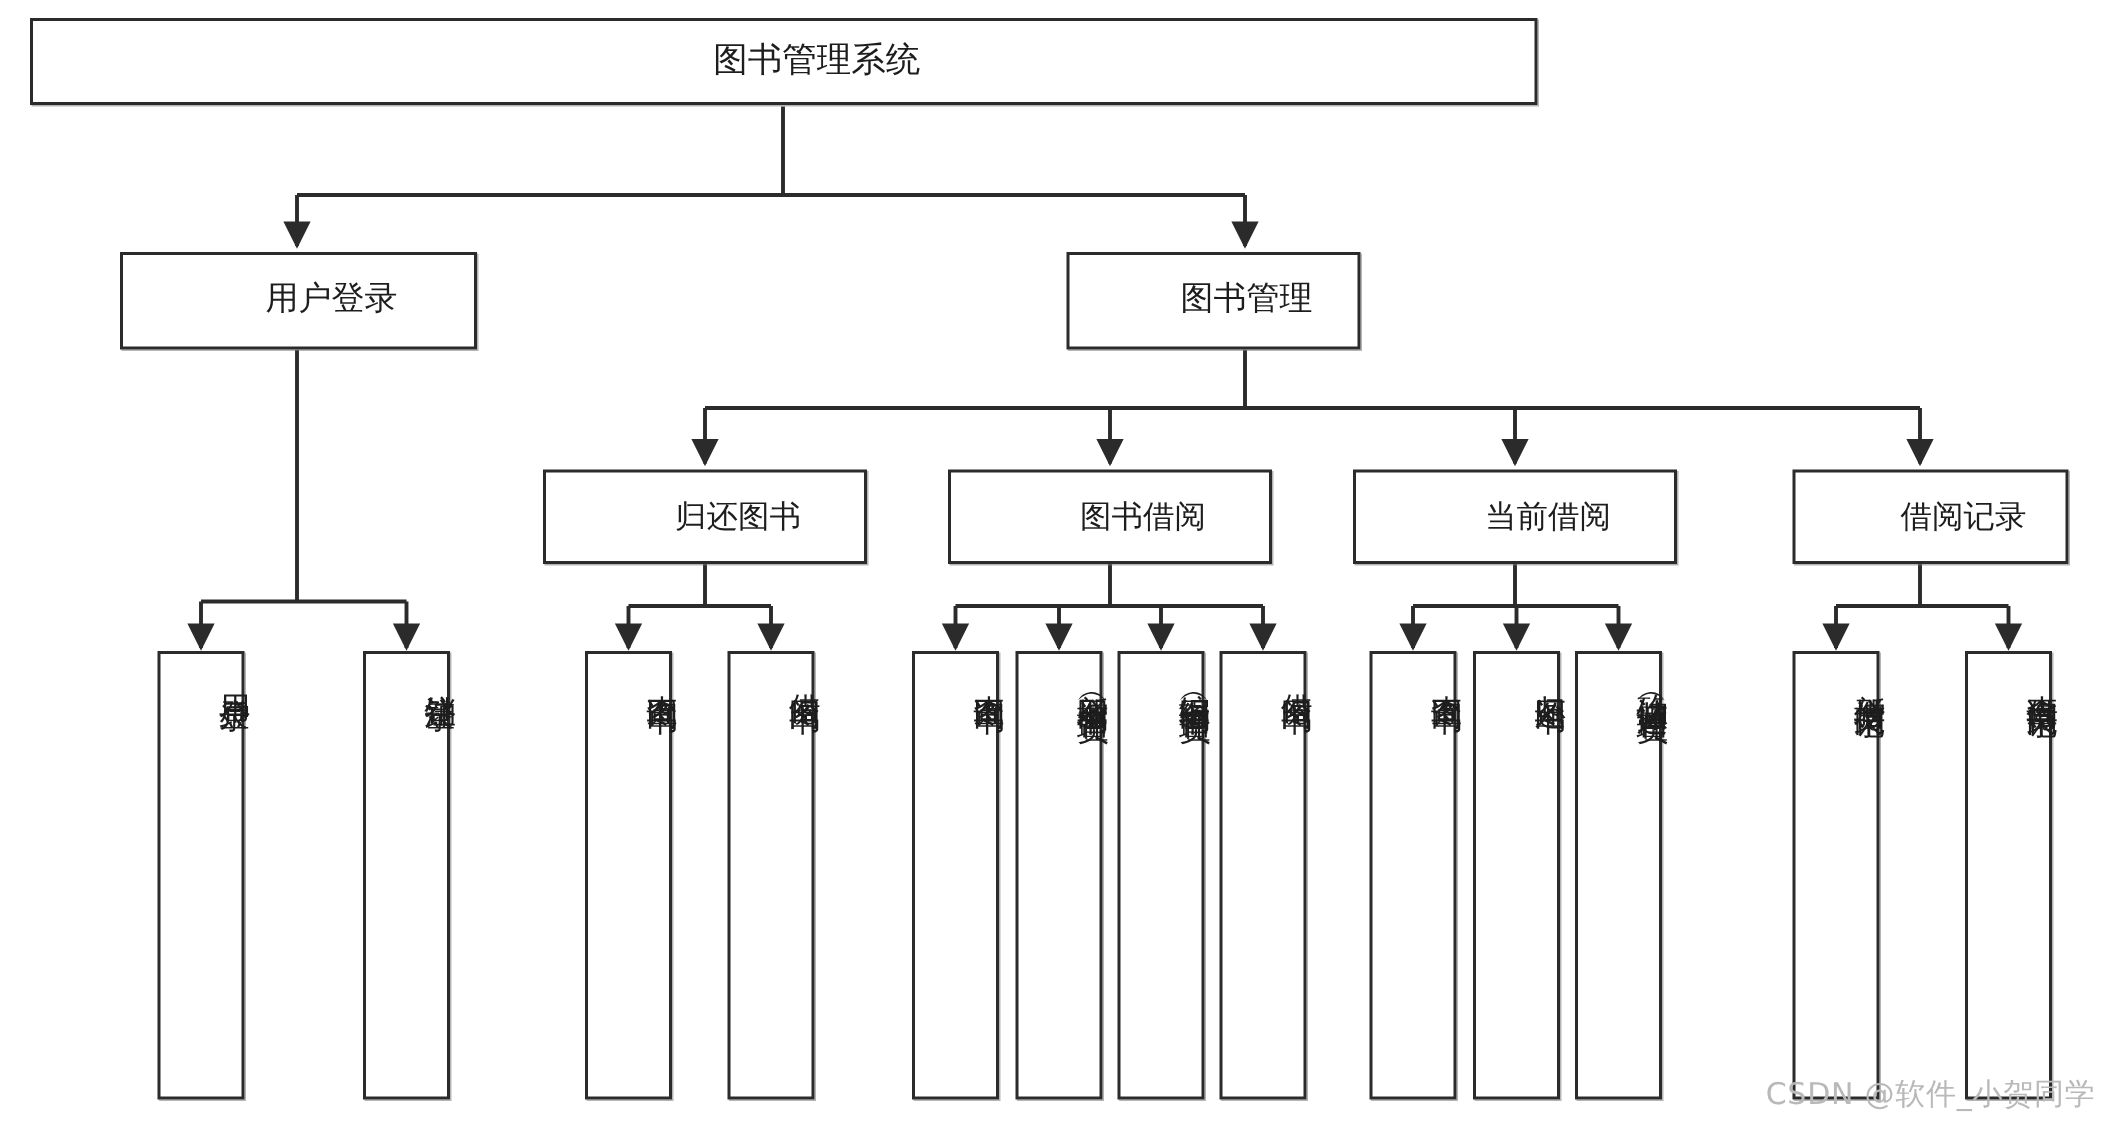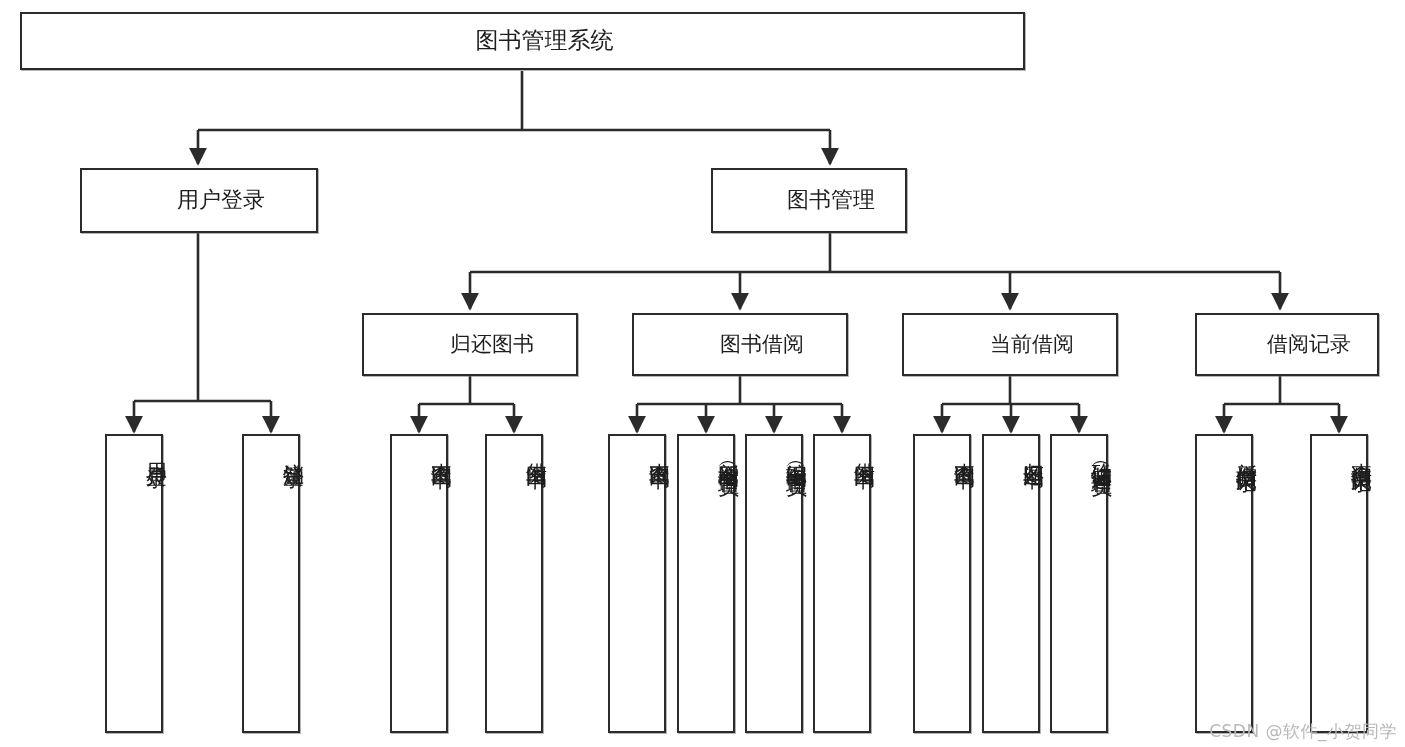--- a/index.html
+++ b/index.html
@@ -66,21 +66,21 @@
     writing-mode: vertical-rl;
     text-orientation: upright;
     font-size: 21px;
     letter-spacing: 2px;
     line-height: 1;
   }
   #watermark {
     position: absolute;
     right: 8px;
     bottom: 4px;
-    font-size: 17px;
+    font-size: 20px;
     color: #b9b9b9;
     letter-spacing: 0.5px;
     white-space: nowrap;
     user-select: none;
   }
 </style>
 </head>
 <body>
 
 <div id="diagram-root">

